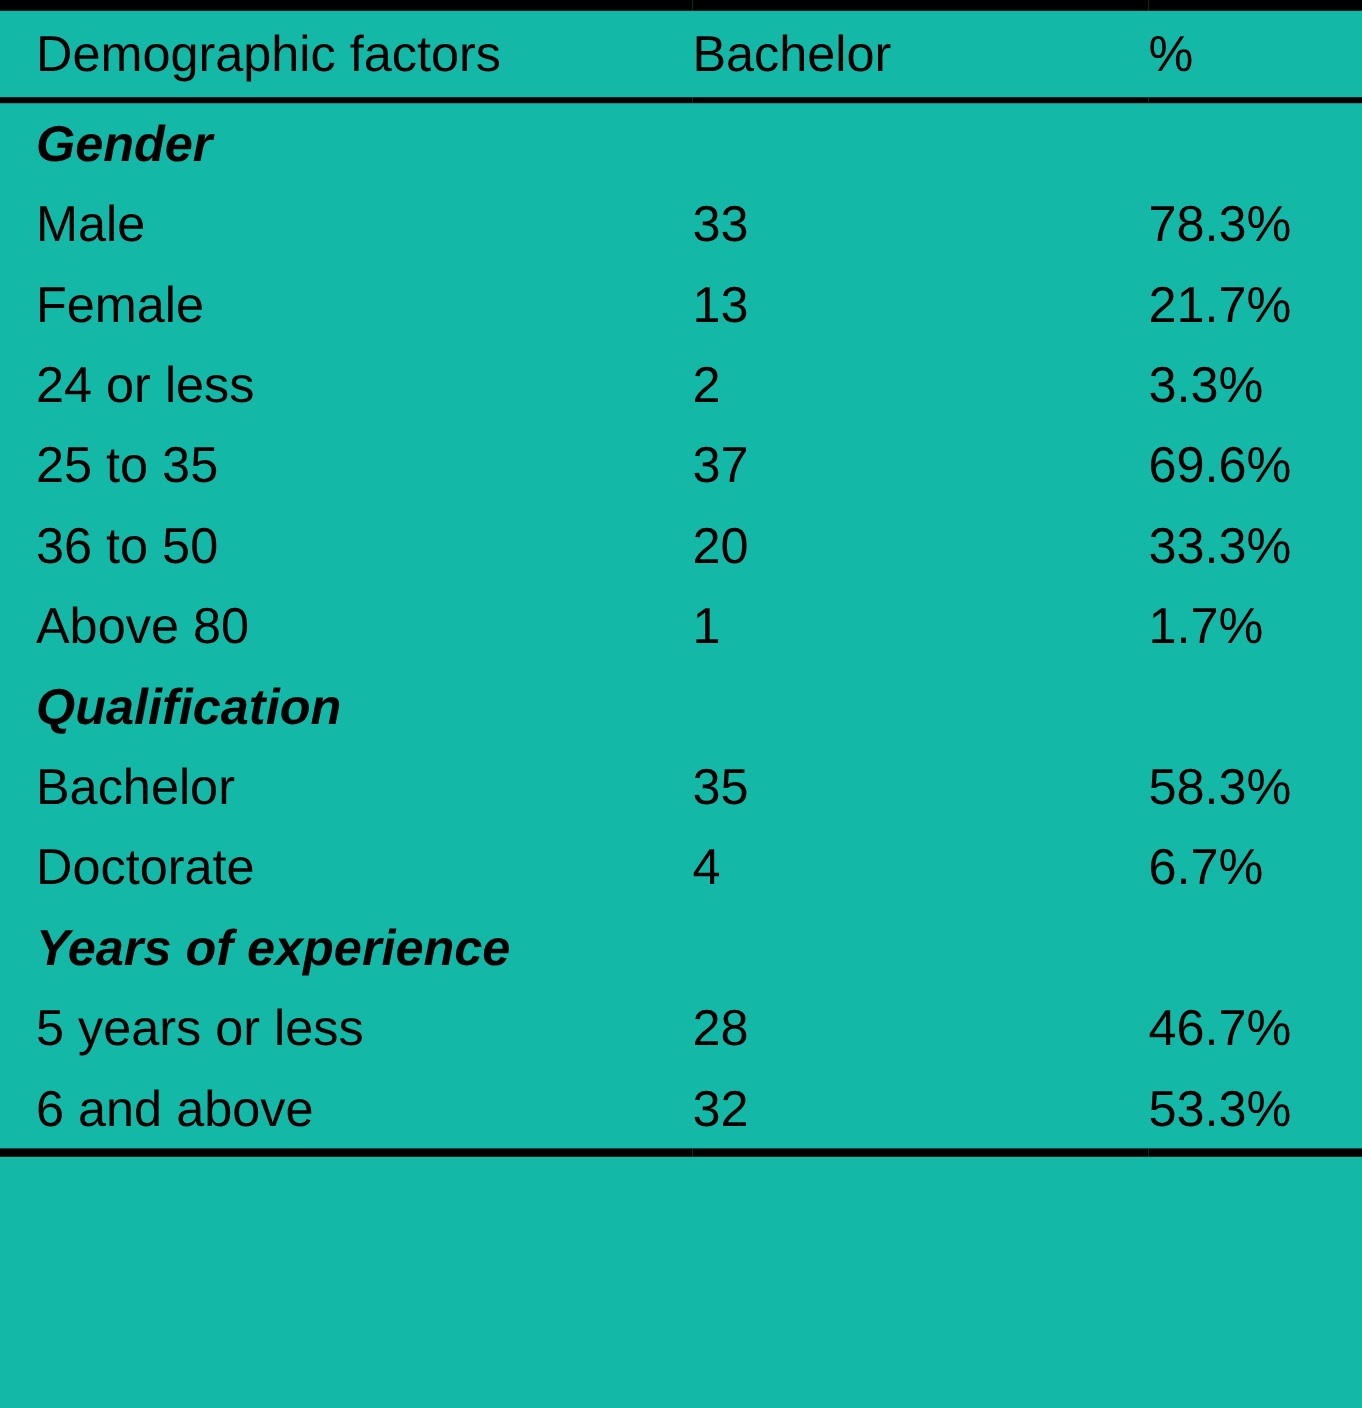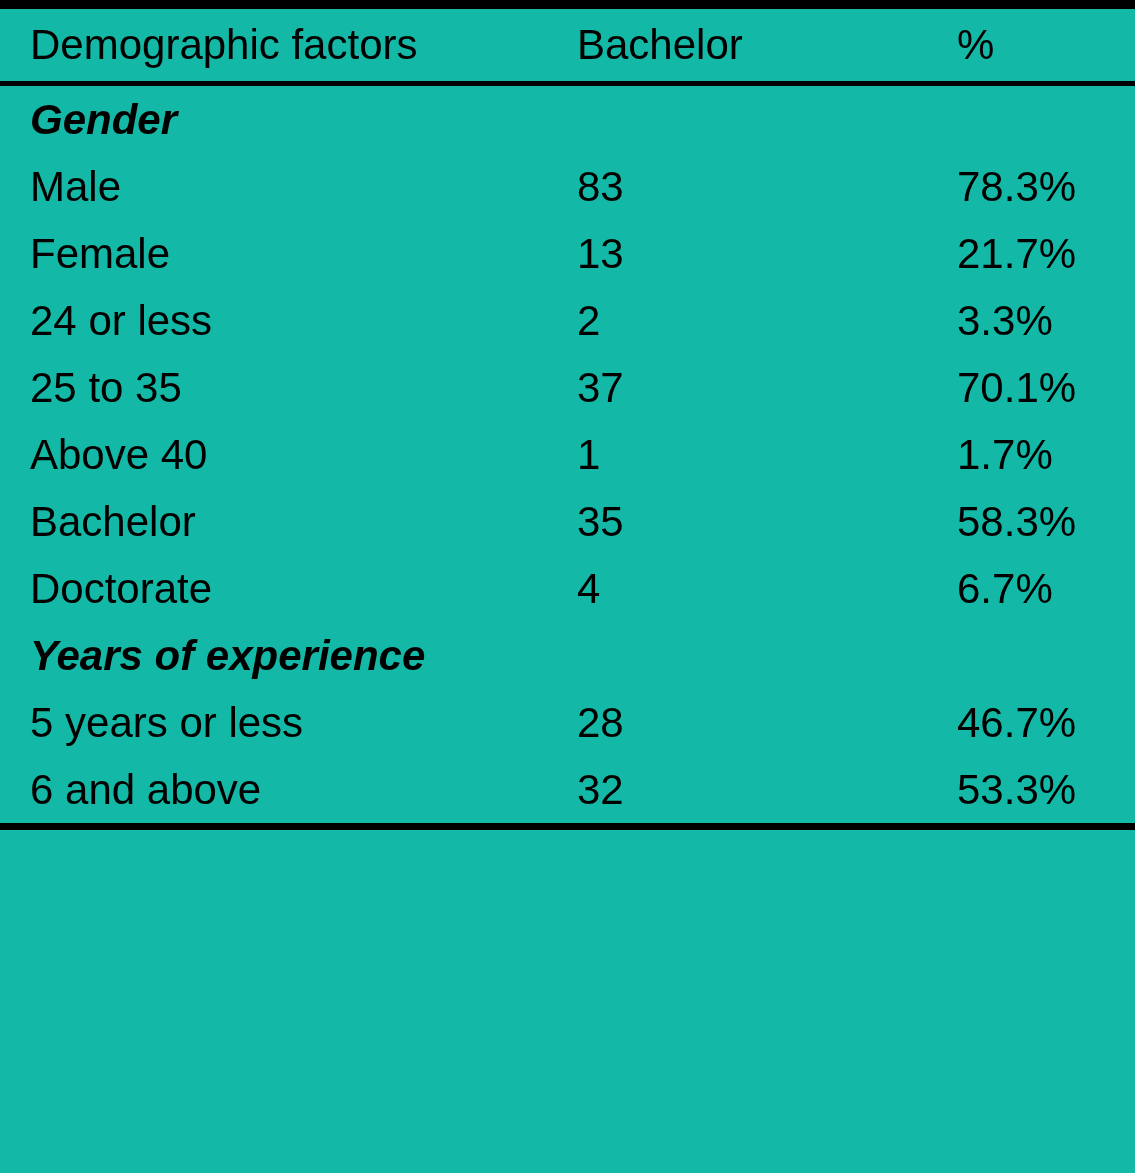--- a/index.html
+++ b/index.html
@@ -71,45 +71,55 @@
     </thead>
     <tbody>
 
       <tr>
         <td class="section-label">Gender</td>
         <td></td>
         <td></td>
       </tr>
       <tr>
         <td>Male</td>
-        <td>83</td>
+        <td>33</td>
         <td>78.3%</td>
       </tr>
       <tr>
         <td>Female</td>
         <td>13</td>
         <td>21.7%</td>
       </tr>
 
       <tr>
         <td>24 or less</td>
         <td>2</td>
         <td>3.3%</td>
       </tr>
       <tr>
         <td>25 to 35</td>
         <td>37</td>
-        <td>70.1%</td>
+        <td>69.6%</td>
       </tr>
       <tr>
-        <td>Above 40</td>
+        <td>36 to 50</td>
+        <td>20</td>
+        <td>33.3%</td>
+      </tr>
+      <tr>
+        <td>Above 80</td>
         <td>1</td>
         <td>1.7%</td>
       </tr>
 
+      <tr>
+        <td class="section-label">Qualification</td>
+        <td></td>
+        <td></td>
+      </tr>
       <tr>
         <td>Bachelor</td>
         <td>35</td>
         <td>58.3%</td>
       </tr>
       <tr>
         <td>Doctorate</td>
         <td>4</td>
         <td>6.7%</td>
       </tr>

